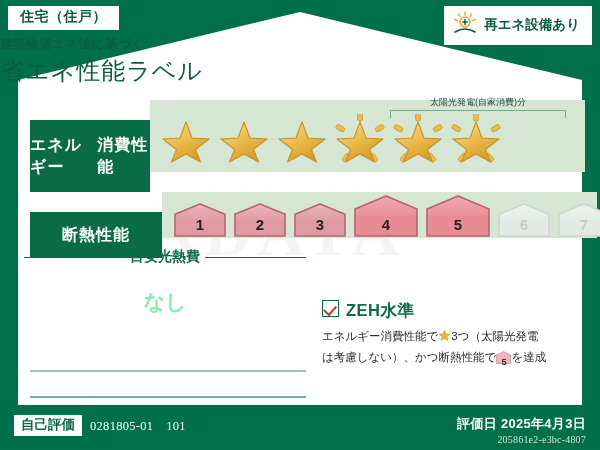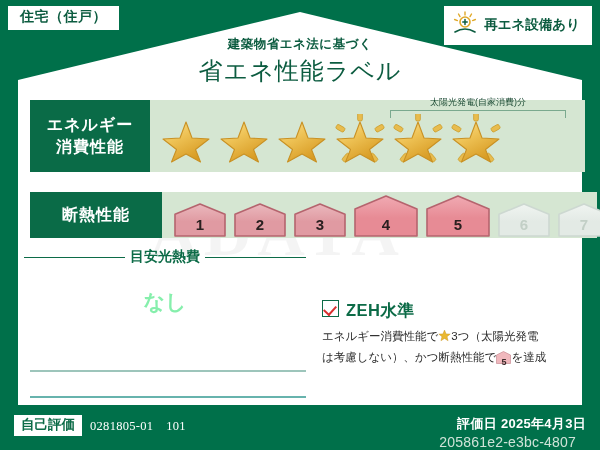--- a/index.html
+++ b/index.html
@@ -50,39 +50,39 @@
     display: flex; align-items: center; gap: 6px;
     z-index: 10;
   }
   .chip-renew .lbl {
     font-size: 13.5px; font-weight: bold; color: #0c5c40; line-height: 1;
   }
 
   
   .title-wrap {
     position: absolute; left: 0; right: 0; top: 36px;
-    text-align: center; z-index: 6;
+    z-index: 6;
   }
   .title-sub { font-size: 12.5px; font-weight: bold; color: #0c5c40; letter-spacing: .5px; }
   .title-main { font-size: 24px; font-weight: normal; color: #0c5c40; letter-spacing: 1px; margin-top: 2px; }
 
   
   .watermark {
     position: absolute; left: 150px; top: 195px;
     font-size: 66px; font-weight: bold; color: rgba(0,0,0,0.045);
     letter-spacing: 6px; z-index: 2; pointer-events: none;
     font-family: "Liberation Serif", serif;
   }
 
   
   .row { position: absolute; display: flex; z-index: 5; }
   .row-label {
     background: #0a6b47; color: #ffffff;
-    display: flex; flex-direction: column; align-items: center; justify-content: center;
-    font-weight: bold; letter-spacing: 1px;
+    display: flex; flex-direction: row; align-items: center; justify-content: center;
+    font-weight: bold; letter-spacing: 1px; margin-top: 20px;
   }
   .row-panel { background: #d5e6d2; position: relative; }
 
   #row-energy { left: 30px; top: 100px; }
   #row-energy .row-label { width: 120px; height: 72px; font-size: 16px; line-height: 1.35; }
   #row-energy .row-panel { width: 435px; height: 72px; }
 
   #row-insul { left: 30px; top: 192px; }
   #row-insul .row-label { width: 132px; height: 46px; font-size: 16px; }
   #row-insul .row-panel { width: 435px; height: 46px; }
@@ -168,23 +168,23 @@
   .self-id {
     position: absolute; left: 90px; top: 13px;
     color: #ffffff; font-size: 12.5px; letter-spacing: .3px;
     font-family: "Liberation Serif", serif;
   }
   .eval-date {
     position: absolute; right: 14px; top: 10px;
     color: #ffffff; font-size: 13px; font-weight: bold; letter-spacing: .3px;
   }
   .eval-hash {
-    position: absolute; right: 24px; top: 29px;
-    color: #cfe3d8; font-size: 14px; letter-spacing: .2px;
-    font-family: Liberation Sans, sans-serif;
+    position: absolute; right: 14px; top: 29px;
+    color: #cfe3d8; font-size: 10px; letter-spacing: .2px;
+    font-family: Liberation Serif, serif;
   }
 </style>
 </head>
 <body>
 
 <div id="root">
 
   <div class="house-white"></div>
   <div class="house-green-inner"></div>
 

